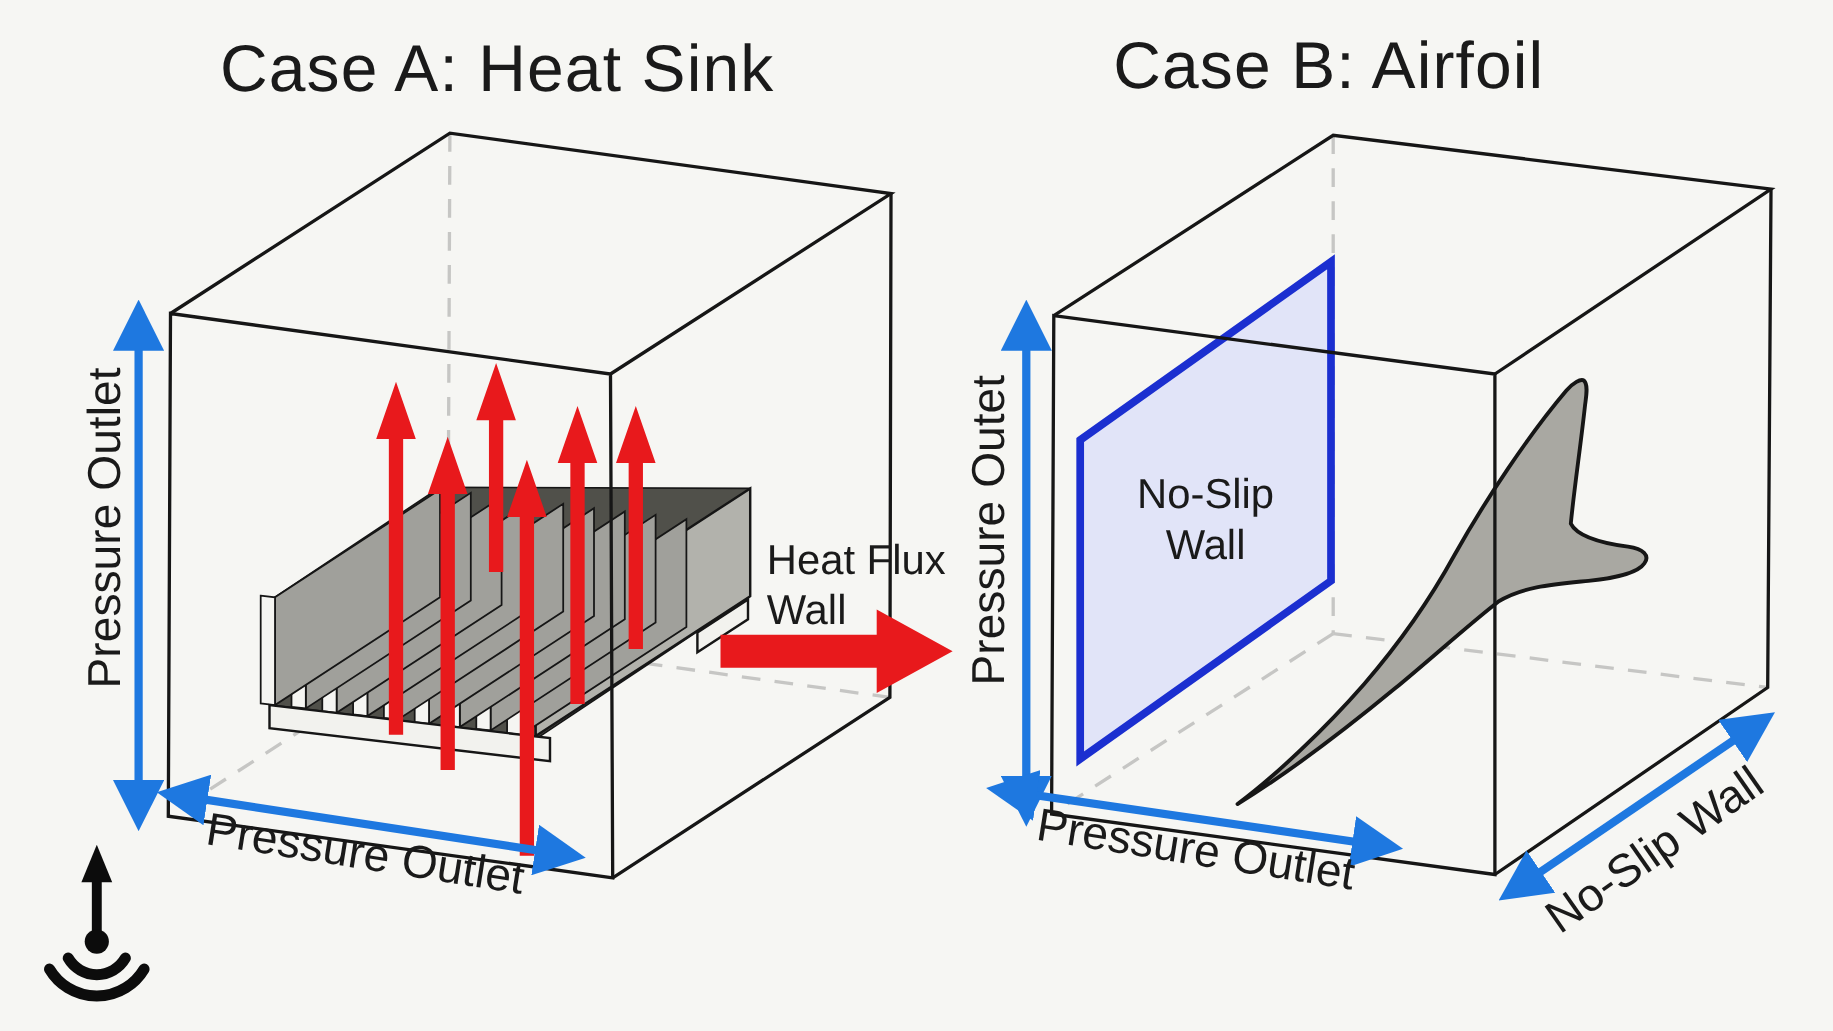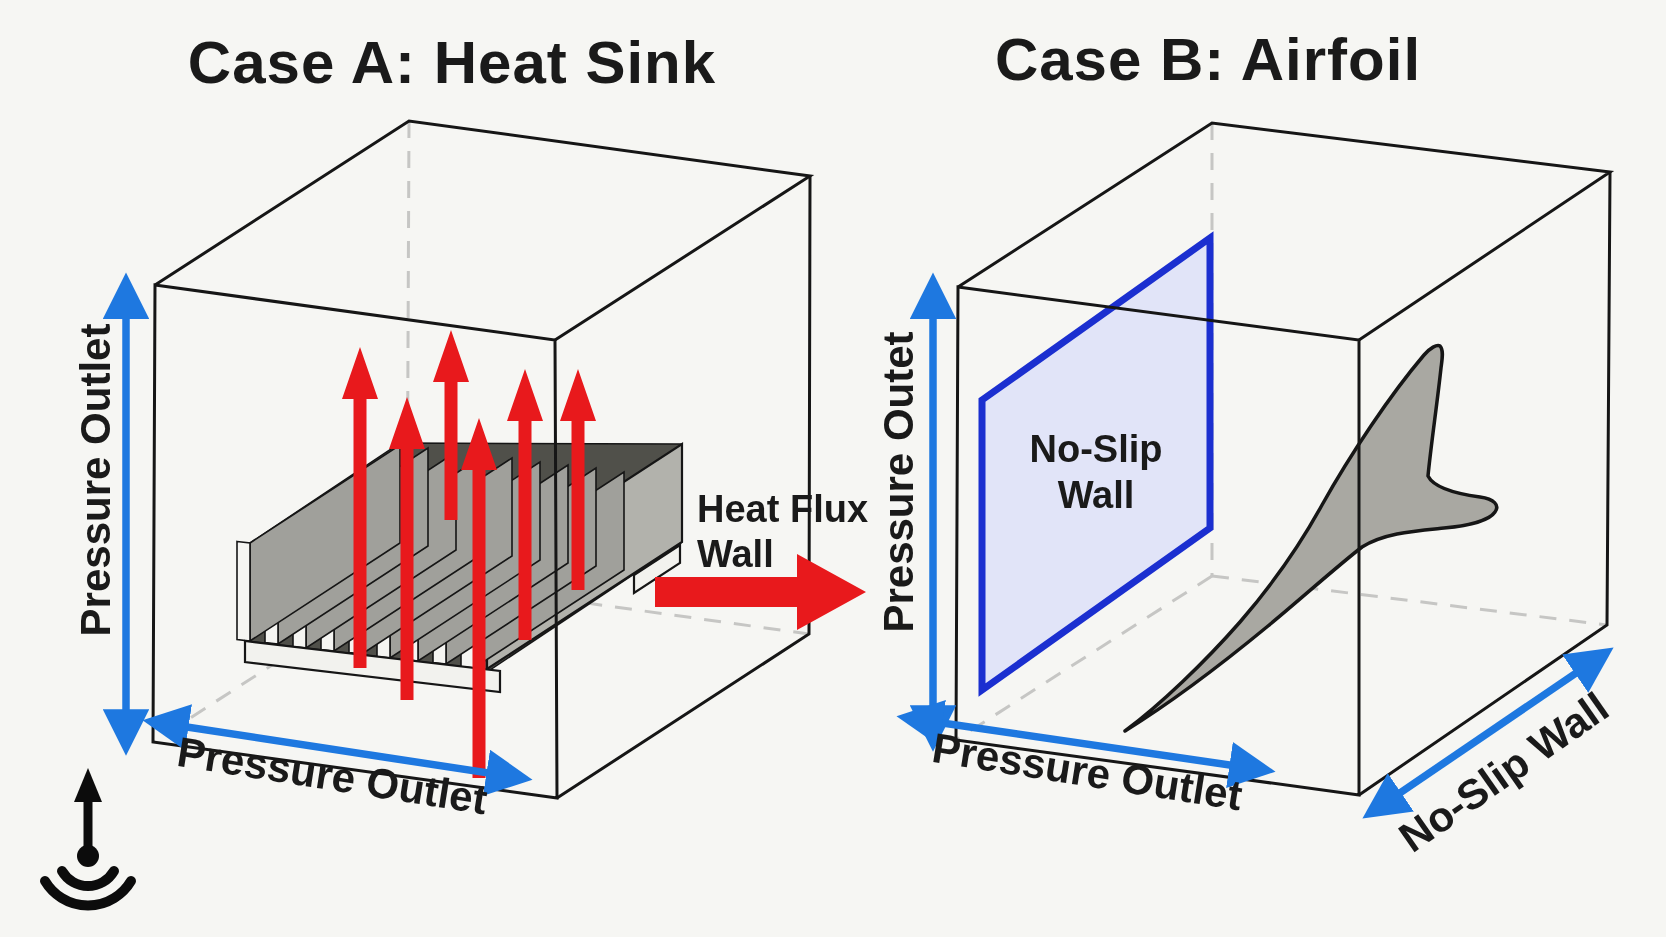--- a/index.html
+++ b/index.html
@@ -7,21 +7,21 @@
     --outline:#161616;
     --arrow-blue:#1e78e0;
     --arrow-red:#e8191c;
     --plane-fill:#dfe2f7;
     --plane-border:#1b2fd0;
     --airfoil-fill:#a9a8a2;
     --hidden-edge:#c6c6c4;
     --text:#1a1a1a;
   }
   html,body{margin:0;padding:0;background:var(--background);}
-  .stage{width:1666px;height:937px;position:relative;background:var(--background);overflow:hidden;font-weight:bold;}
+  .stage{width:1666px;height:937px;position:relative;background:var(--background);overflow:hidden;}
   svg{display:block;}
   text{font-family:"Liberation Sans","DejaVu Sans",sans-serif;fill:var(--text);}
   .title{font-size:60px;letter-spacing:1px;}
   .side-label{font-size:42px;}
   .small-label{font-size:38px;}
   .edge{stroke:var(--outline);stroke-width:3;fill:none;stroke-linejoin:miter;}
   .hidden-edge{stroke:var(--hidden-edge);stroke-width:3;fill:none;stroke-dasharray:17 13;}
   .blue-arrow{stroke:var(--arrow-blue);stroke-width:7.5;fill:none;}
   .red{fill:var(--arrow-red);}
   .plane{fill:var(--plane-fill);fill-opacity:.93;stroke:var(--plane-border);stroke-width:7;}

